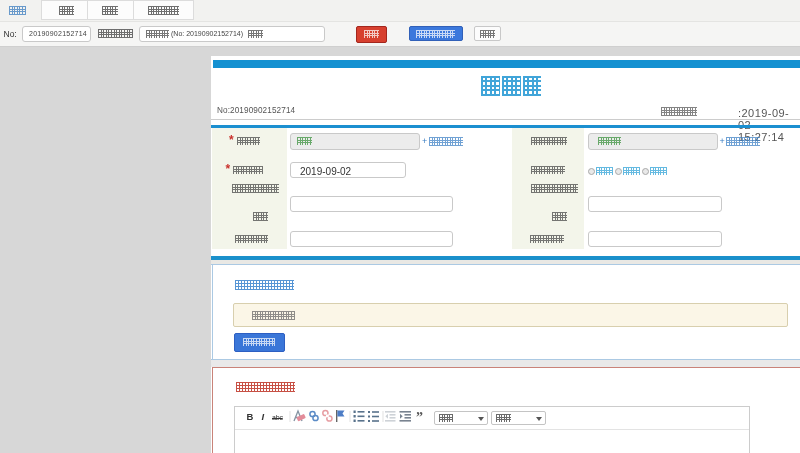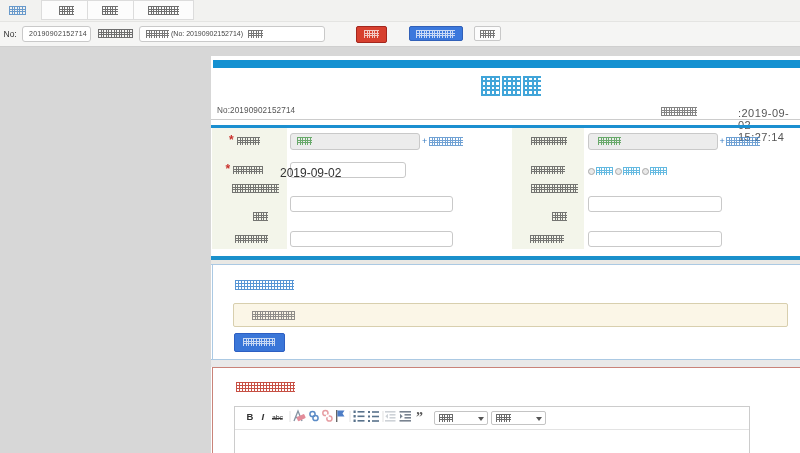--- a/index.html
+++ b/index.html
@@ -65,21 +65,21 @@
 <div class="z" style="left:428.5px;top:137px;width:34px;height:8.5px;color:#3b7fc4"></div>
 <div class="z" style="left:531px;top:137px;width:36px;height:8px;color:#444"></div>
 <div class="in" style="left:588px;top:132.5px;width:130px;height:17px;background:#ececec"></div>
 <div class="z" style="left:597.5px;top:137px;width:23px;height:8px;color:#38903a"></div>
 <div class="lk" style="left:719.5px;top:135.5px">+</div>
 <div class="z" style="left:726px;top:137px;width:34px;height:8.5px;color:#3b7fc4"></div>
 
 <div class="a" style="left:225.5px;top:162px;font-size:12px;font-weight:bold;color:#c9302c">*</div>
 <div class="z" style="left:232.5px;top:166px;width:30px;height:8px;color:#444"></div>
 <div class="in" style="left:290px;top:161.5px;width:115.5px;height:16px"></div>
-<div class="a" style="left:280px;top:165.5px;font-size:12px;color:#333">2019-09-02</div>
+<div class="a" style="left:300px;top:165.5px;font-size:10px;color:#333">2019-09-02</div>
 <div class="z" style="left:531px;top:166px;width:34px;height:8px;color:#444"></div>
 <div class="rd" style="left:587.5px;top:168px"></div>
 <div class="z" style="left:595.5px;top:166.5px;width:17px;height:8.5px;color:#2ba0d6"></div>
 <div class="rd" style="left:614.5px;top:168px"></div>
 <div class="z" style="left:622.5px;top:166.5px;width:17px;height:8.5px;color:#2ba0d6"></div>
 <div class="rd" style="left:641.5px;top:168px"></div>
 <div class="z" style="left:649.5px;top:166.5px;width:17px;height:8.5px;color:#2ba0d6"></div>
 
 <div class="z" style="left:232px;top:184px;width:47px;height:8.5px;color:#444"></div>
 <div class="z" style="left:253px;top:212px;width:15px;height:8.5px;color:#444"></div>

